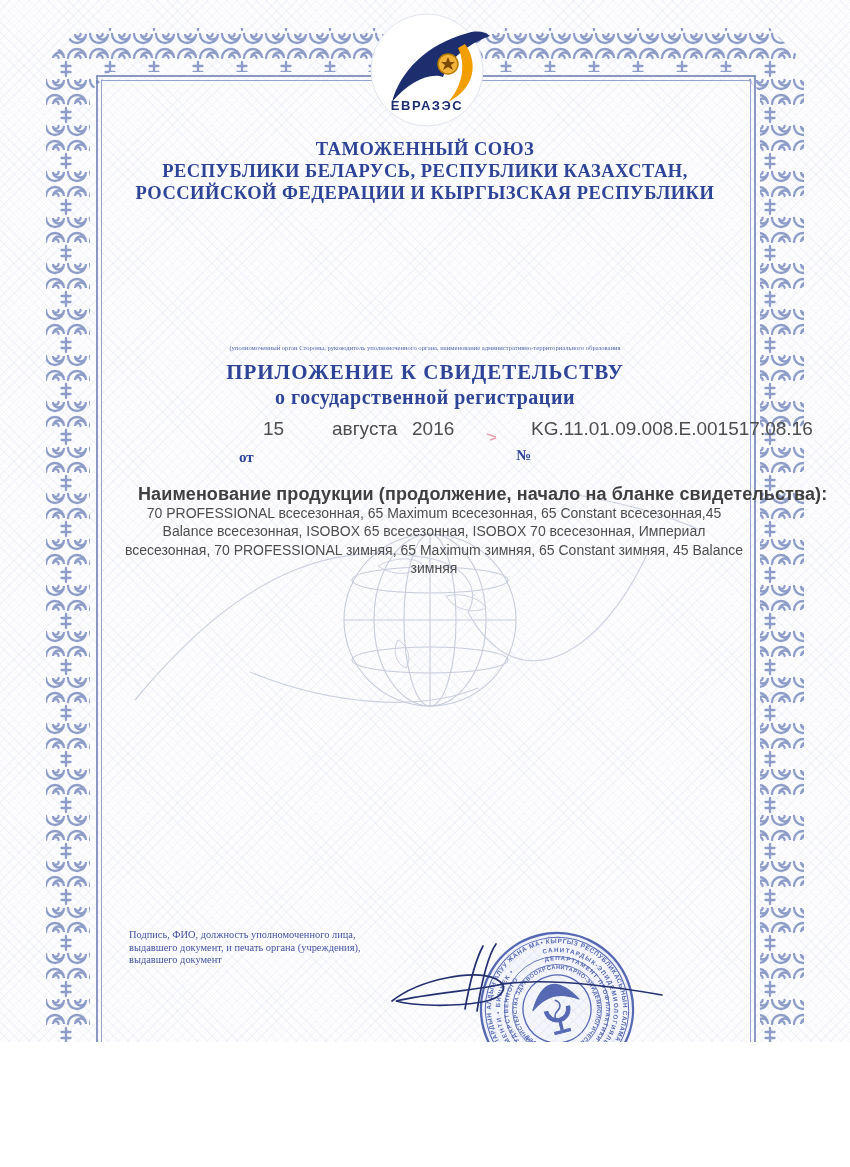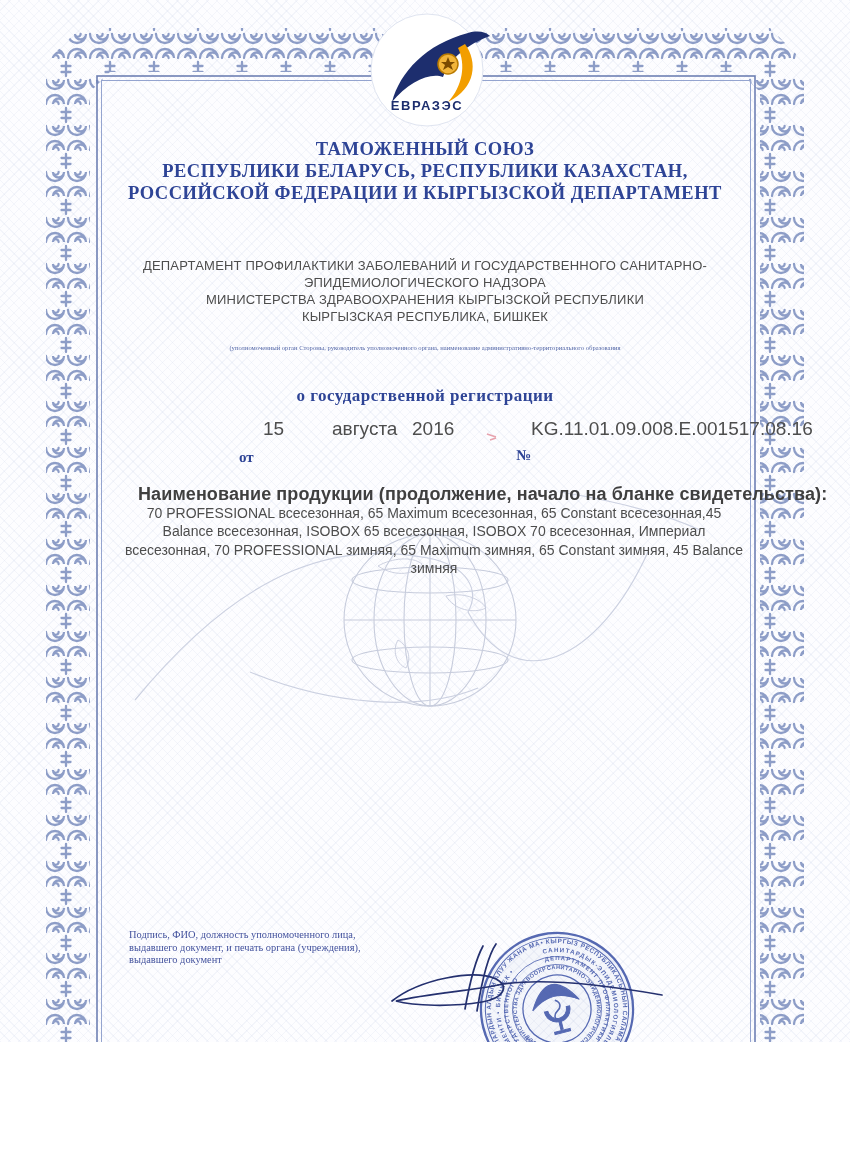--- a/index.html
+++ b/index.html
@@ -12,21 +12,21 @@
   }
   .abs{position:absolute;}
   .ctr{left:0;right:0;text-align:center;}
   .header-block{top:138px;font-family:"Liberation Serif",serif;font-weight:bold;
     color:#2e4496;font-size:18.5px;line-height:22px;letter-spacing:0.5px;}
   .issuer-block{top:257px;color:#4d4d4d;font-size:13px;line-height:17px;letter-spacing:0.2px;}
   .boilerplate{top:344px;font-family:"Liberation Serif",serif;color:#5568a8;font-size:6.6px;}
   .title1{top:360px;font-family:"Liberation Serif",serif;font-weight:bold;color:#2e4496;
     font-size:21px;letter-spacing:1px;}
   .title2{top:386px;font-family:"Liberation Serif",serif;font-weight:bold;color:#2e4496;
-    font-size:17px;letter-spacing:0.5px;}
+    font-size:20px;letter-spacing:0.5px;}
   .issue-row{top:413px;left:0;right:0;height:26px;}
   .issue-row span{position:absolute;white-space:nowrap;}
   .lbl{font-family:"Liberation Serif",serif;font-weight:bold;color:#2e4496;font-size:15px;margin-top:36px;}
   .val{color:#4d4d4d;font-size:19px;top:5px;}
   .product-heading{top:484px;left:138px;color:#3f3f3f;font-size:18px;font-weight:bold;letter-spacing:0.1px;}
   .product-text{top:504px;left:122px;width:624px;color:#4d4d4d;font-size:14px;line-height:18.4px;text-align:center;}
   .sig-note{top:929px;left:129px;font-family:"Liberation Serif",serif;color:#44539e;
     font-size:10.4px;line-height:12.6px;}
   .signer{top:996px;left:136px;color:#4d4d4d;font-size:14.2px;margin-top:47px;}
   svg{display:block;}
@@ -83,32 +83,27 @@
     <path fill="#1d2e6e" d="M392,102 C400,72 426,44 468,33 C478,30 486,32 490,36 C468,44 450,58 443,77 C430,72 408,82 392,102 Z"></path>
     <path fill="#f29e00" d="M465,44 C478,62 476,88 448,102 C463,86 466,64 458,48 Z"></path>
     <circle cx="448" cy="64" r="10" fill="#f2b53a" stroke="#b97a00" stroke-width="1.5"></circle>
     <path fill="#7a4a00" d="M448,57 l2,5 5,0 -4,3 2,5 -5,-3 -5,3 2,-5 -4,-3 5,0 Z"></path>
     <text x="427" y="110" text-anchor="middle" font-family="Liberation Sans, sans-serif" font-size="13" font-weight="bold" letter-spacing="1.5" fill="#1d2e6e">ЕВРАЗЭС</text>
   </svg>
 
   <div class="abs ctr header-block">
     <div>ТАМОЖЕННЫЙ СОЮЗ</div>
     <div>РЕСПУБЛИКИ БЕЛАРУСЬ, РЕСПУБЛИКИ КАЗАХСТАН,</div>
-    <div>РОССИЙСКОЙ ФЕДЕРАЦИИ И КЫРГЫЗСКОЙ ДЕПАРТАМЕНТ</div>
+    <div>РОССИЙСКОЙ ФЕДЕРАЦИИ И КЫРГЫЗСКАЯ РЕСПУБЛИКИ</div>
   </div>
 
-  <div class="abs ctr issuer-block">
-    <div>ДЕПАРТАМЕНТ ПРОФИЛАКТИКИ ЗАБОЛЕВАНИЙ И ГОСУДАРСТВЕННОГО САНИТАРНО-</div>
-    <div>ЭПИДЕМИОЛОГИЧЕСКОГО НАДЗОРА</div>
-    <div>МИНИСТЕРСТВА ЗДРАВООХРАНЕНИЯ КЫРГЫЗСКОЙ РЕСПУБЛИКИ</div>
-    <div>КЫРГЫЗСКАЯ РЕСПУБЛИКА, БИШКЕК</div>
-  </div>
 
   <div class="abs ctr boilerplate">(уполномоченный орган Стороны, руководитель уполномоченного органа, наименование административно-территориального образования</div>
 
+  <div class="abs ctr title1">ПРИЛОЖЕНИЕ К СВИДЕТЕЛЬСТВУ</div>
   <div class="abs ctr title2">о государственной регистрации</div>
 
   <div class="abs issue-row">
     <span class="lbl" style="left:239px;top:0;">от</span>
     <span class="val" style="left:263px;">15</span>
     <span class="val" style="left:332px;">августа</span>
     <span class="val" style="left:412px;">2016</span>
     <span class="lbl" style="left:516px;top:-2px;">№</span>
     <span class="val" style="left:531px;">KG.11.01.09.008.E.001517.08.16</span>
   </div>

